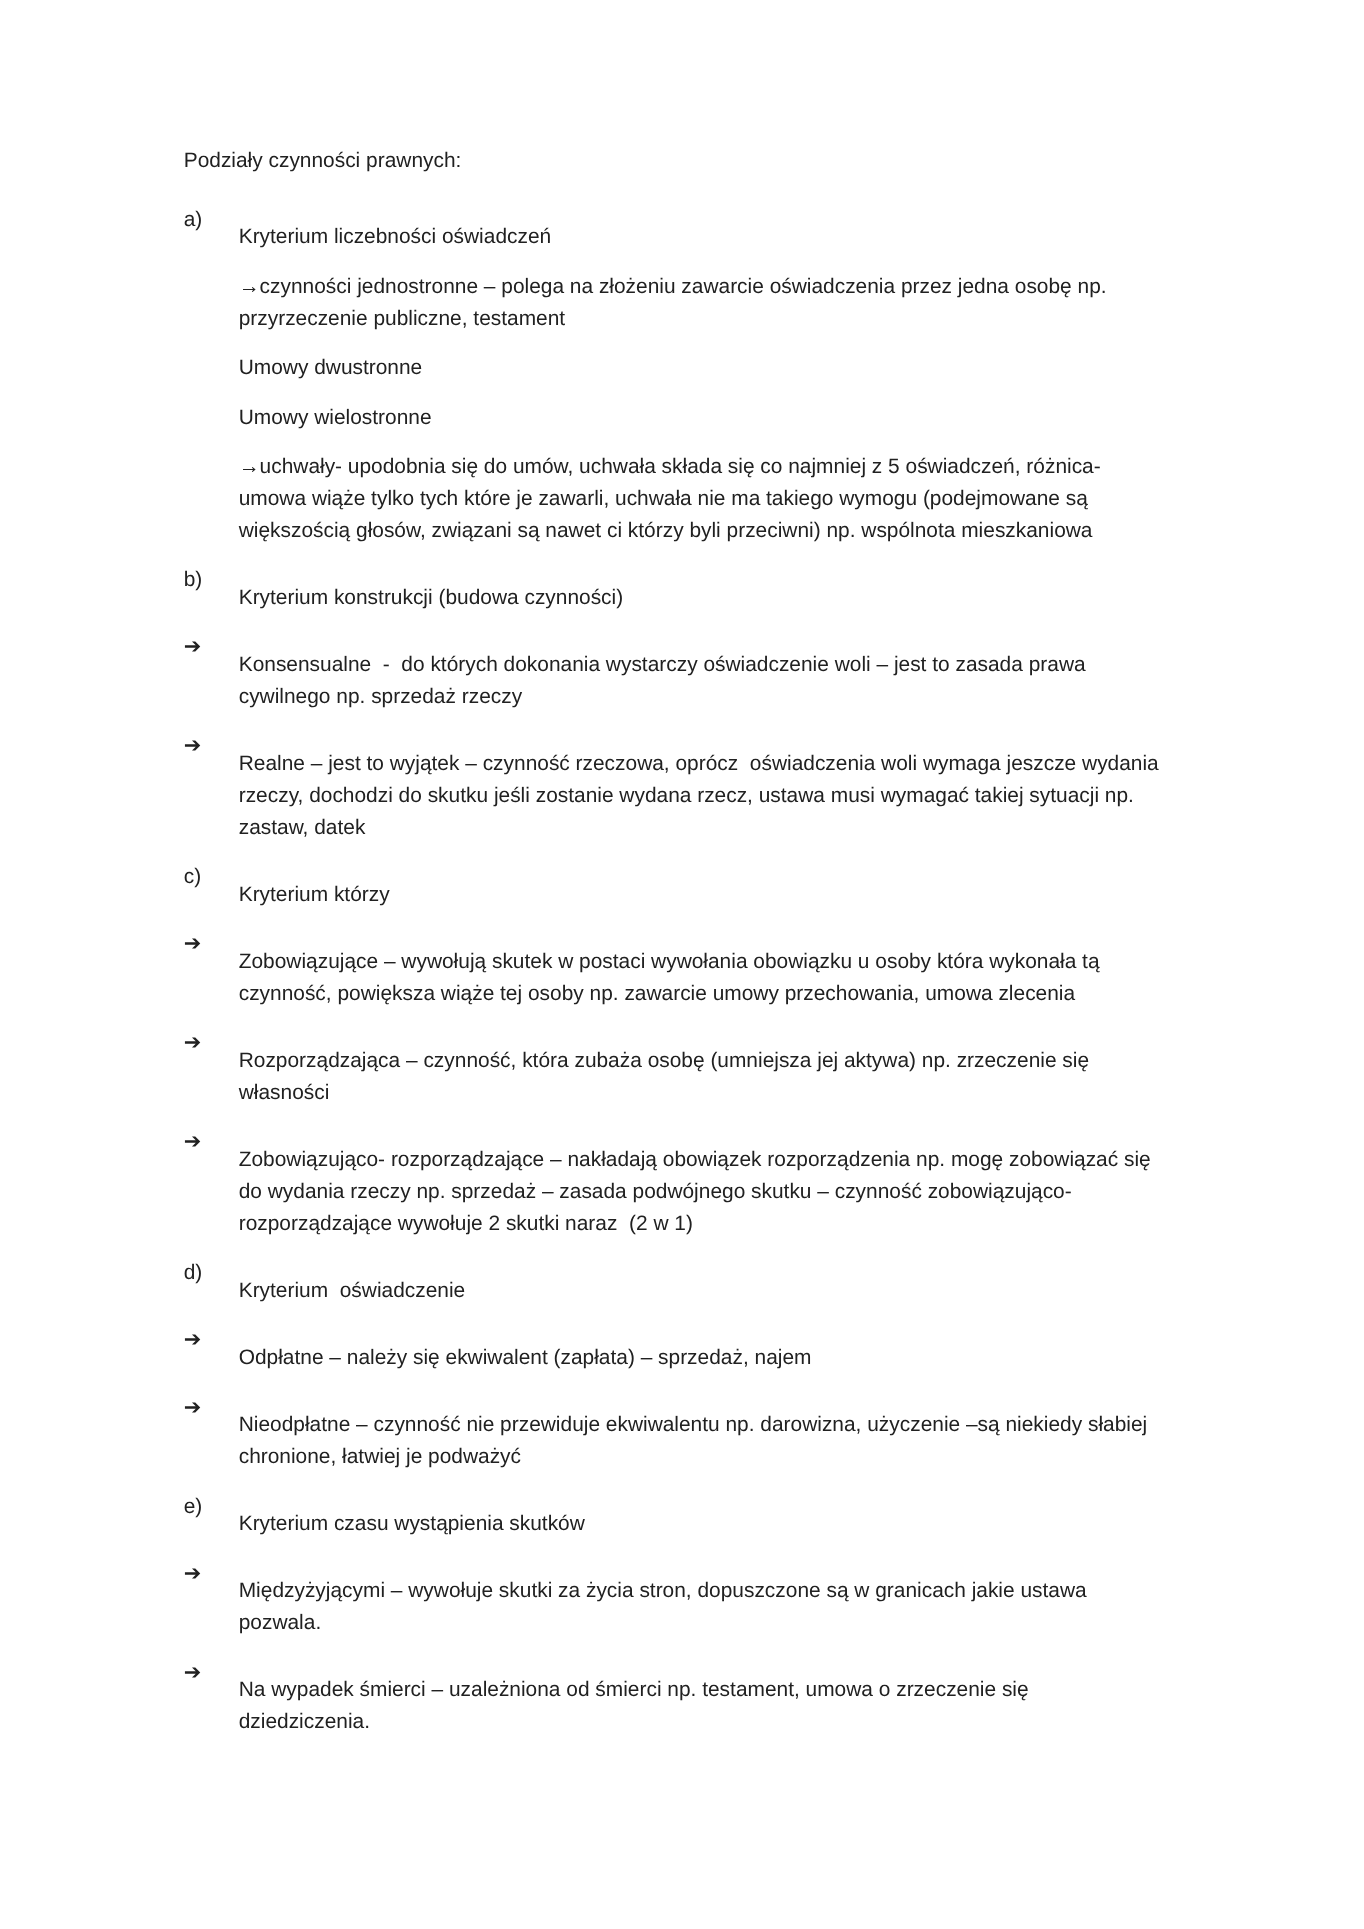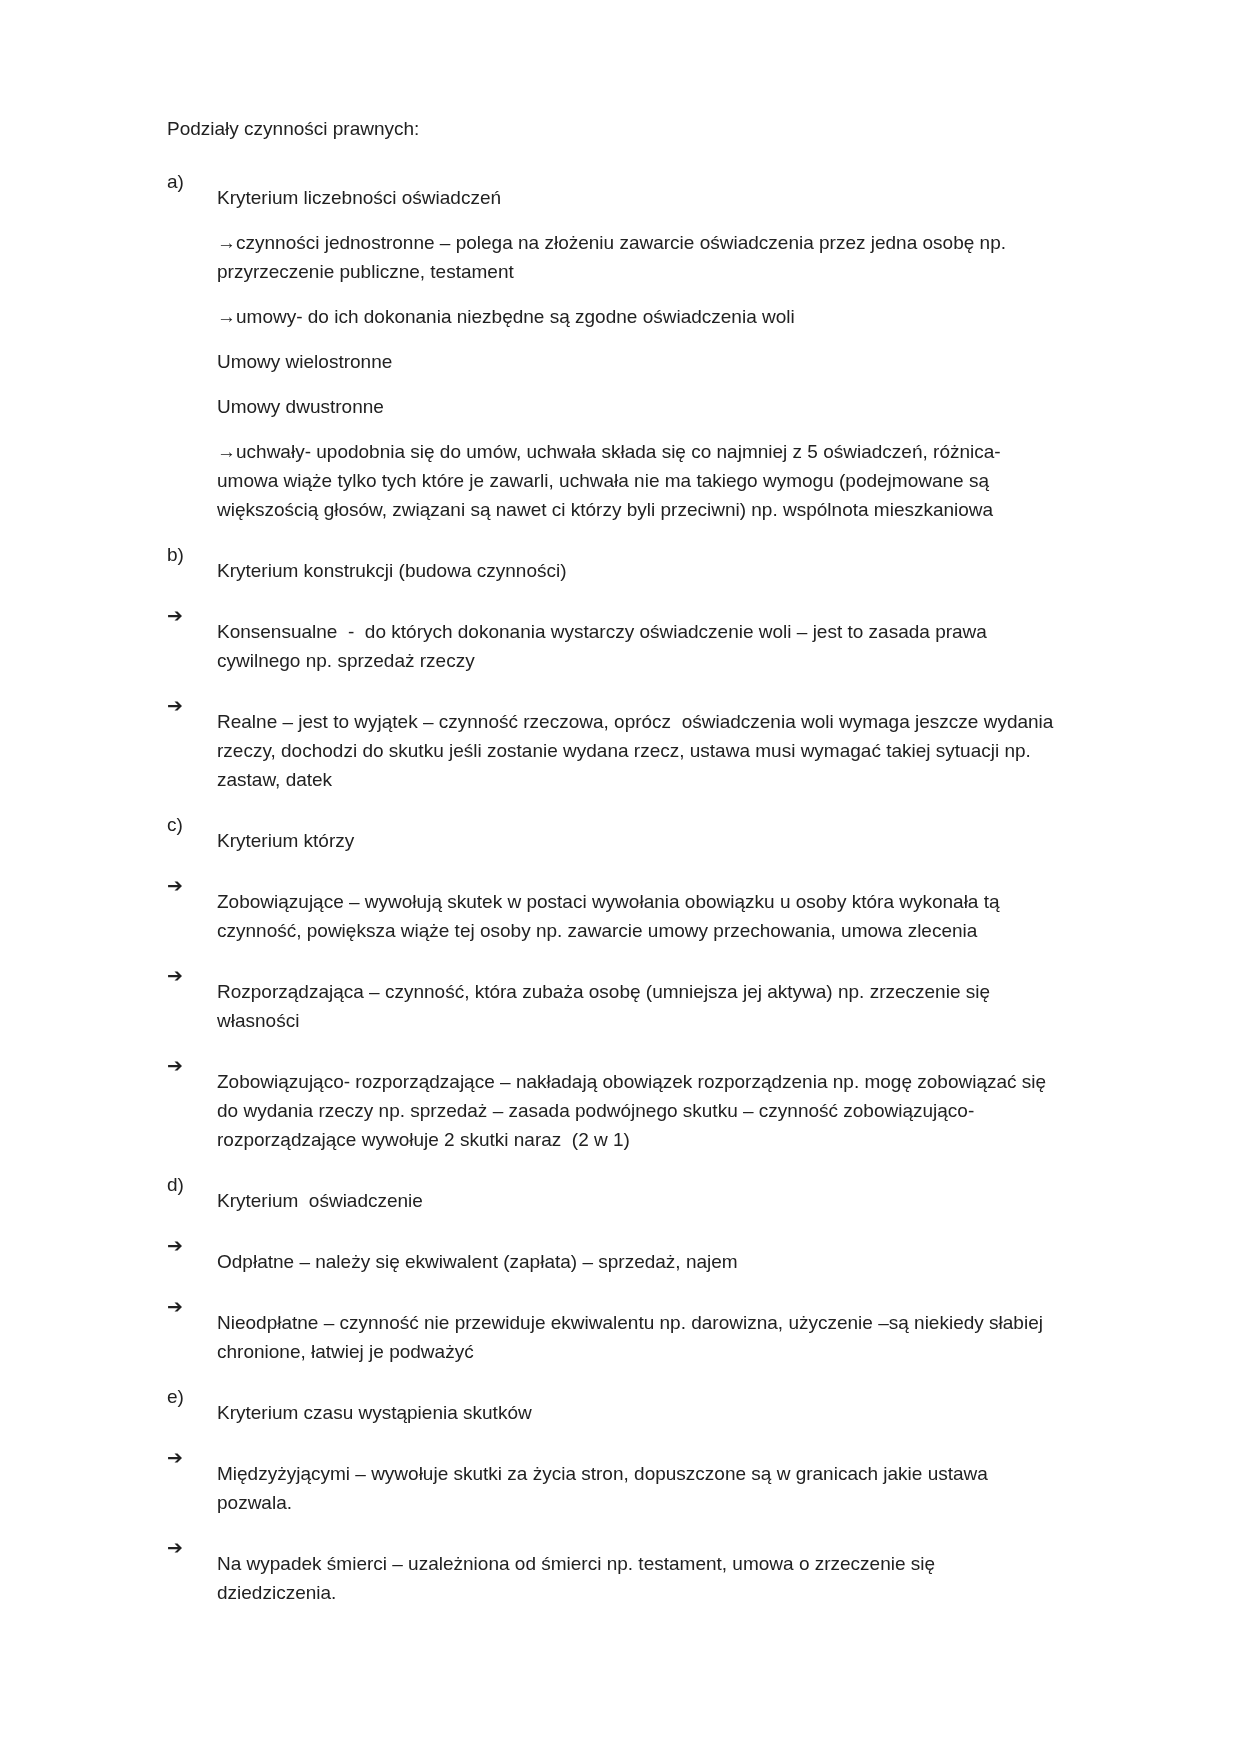--- a/index.html
+++ b/index.html
@@ -12,21 +12,21 @@
     width: 1240px;
     height: 1754px;
     background: #ffffff;
     overflow: hidden;
     font-family: "Liberation Sans", sans-serif;
     color: #212121;
   }
   .content {
     position: absolute;
     left: 167px;
-    top: 114px;
+    top: 132px;
     width: 908px;
     font-size: 19px;
     line-height: 29px;
   }
   .doc-title {
     margin: 0 0 24px 0;
     font-weight: normal;
     white-space: pre-wrap;
   }
   .list-item {
@@ -51,23 +51,22 @@
 
 <div class="page">
   <div class="content">
     <p class="doc-title">Podziały czynności prawnych:</p>
     <div id="list" class="doc-list">
   <div class="list-item">
     <span class="marker">a)</span>
     <div class="item-body">
             <div class="para">Kryterium liczebności oświadczeń</div>
             <div class="para">→czynności jednostronne – polega na złożeniu zawarcie oświadczenia przez jedna osobę np. przyrzeczenie publiczne, testament</div>
-            <div class="para">→umowy- do ich dokonania niezbędne są zgodne oświadczenia woli</div>
+            <div class="para">Umowy dwustronne</div>
             <div class="para">Umowy wielostronne</div>
-            <div class="para">Umowy dwustronne</div>
             <div class="para">→uchwały- upodobnia się do umów, uchwała składa się co najmniej z 5 oświadczeń, różnica- umowa wiąże tylko tych które je zawarli, uchwała nie ma takiego wymogu (podejmowane są większością głosów, związani są nawet ci którzy byli przeciwni) np. wspólnota mieszkaniowa</div>
           </div>
   </div>
 
   <div class="list-item">
     <span class="marker">b)</span>
     <div class="item-body">
             <div class="para">Kryterium konstrukcji (budowa czynności)</div>
           </div>
   </div>

